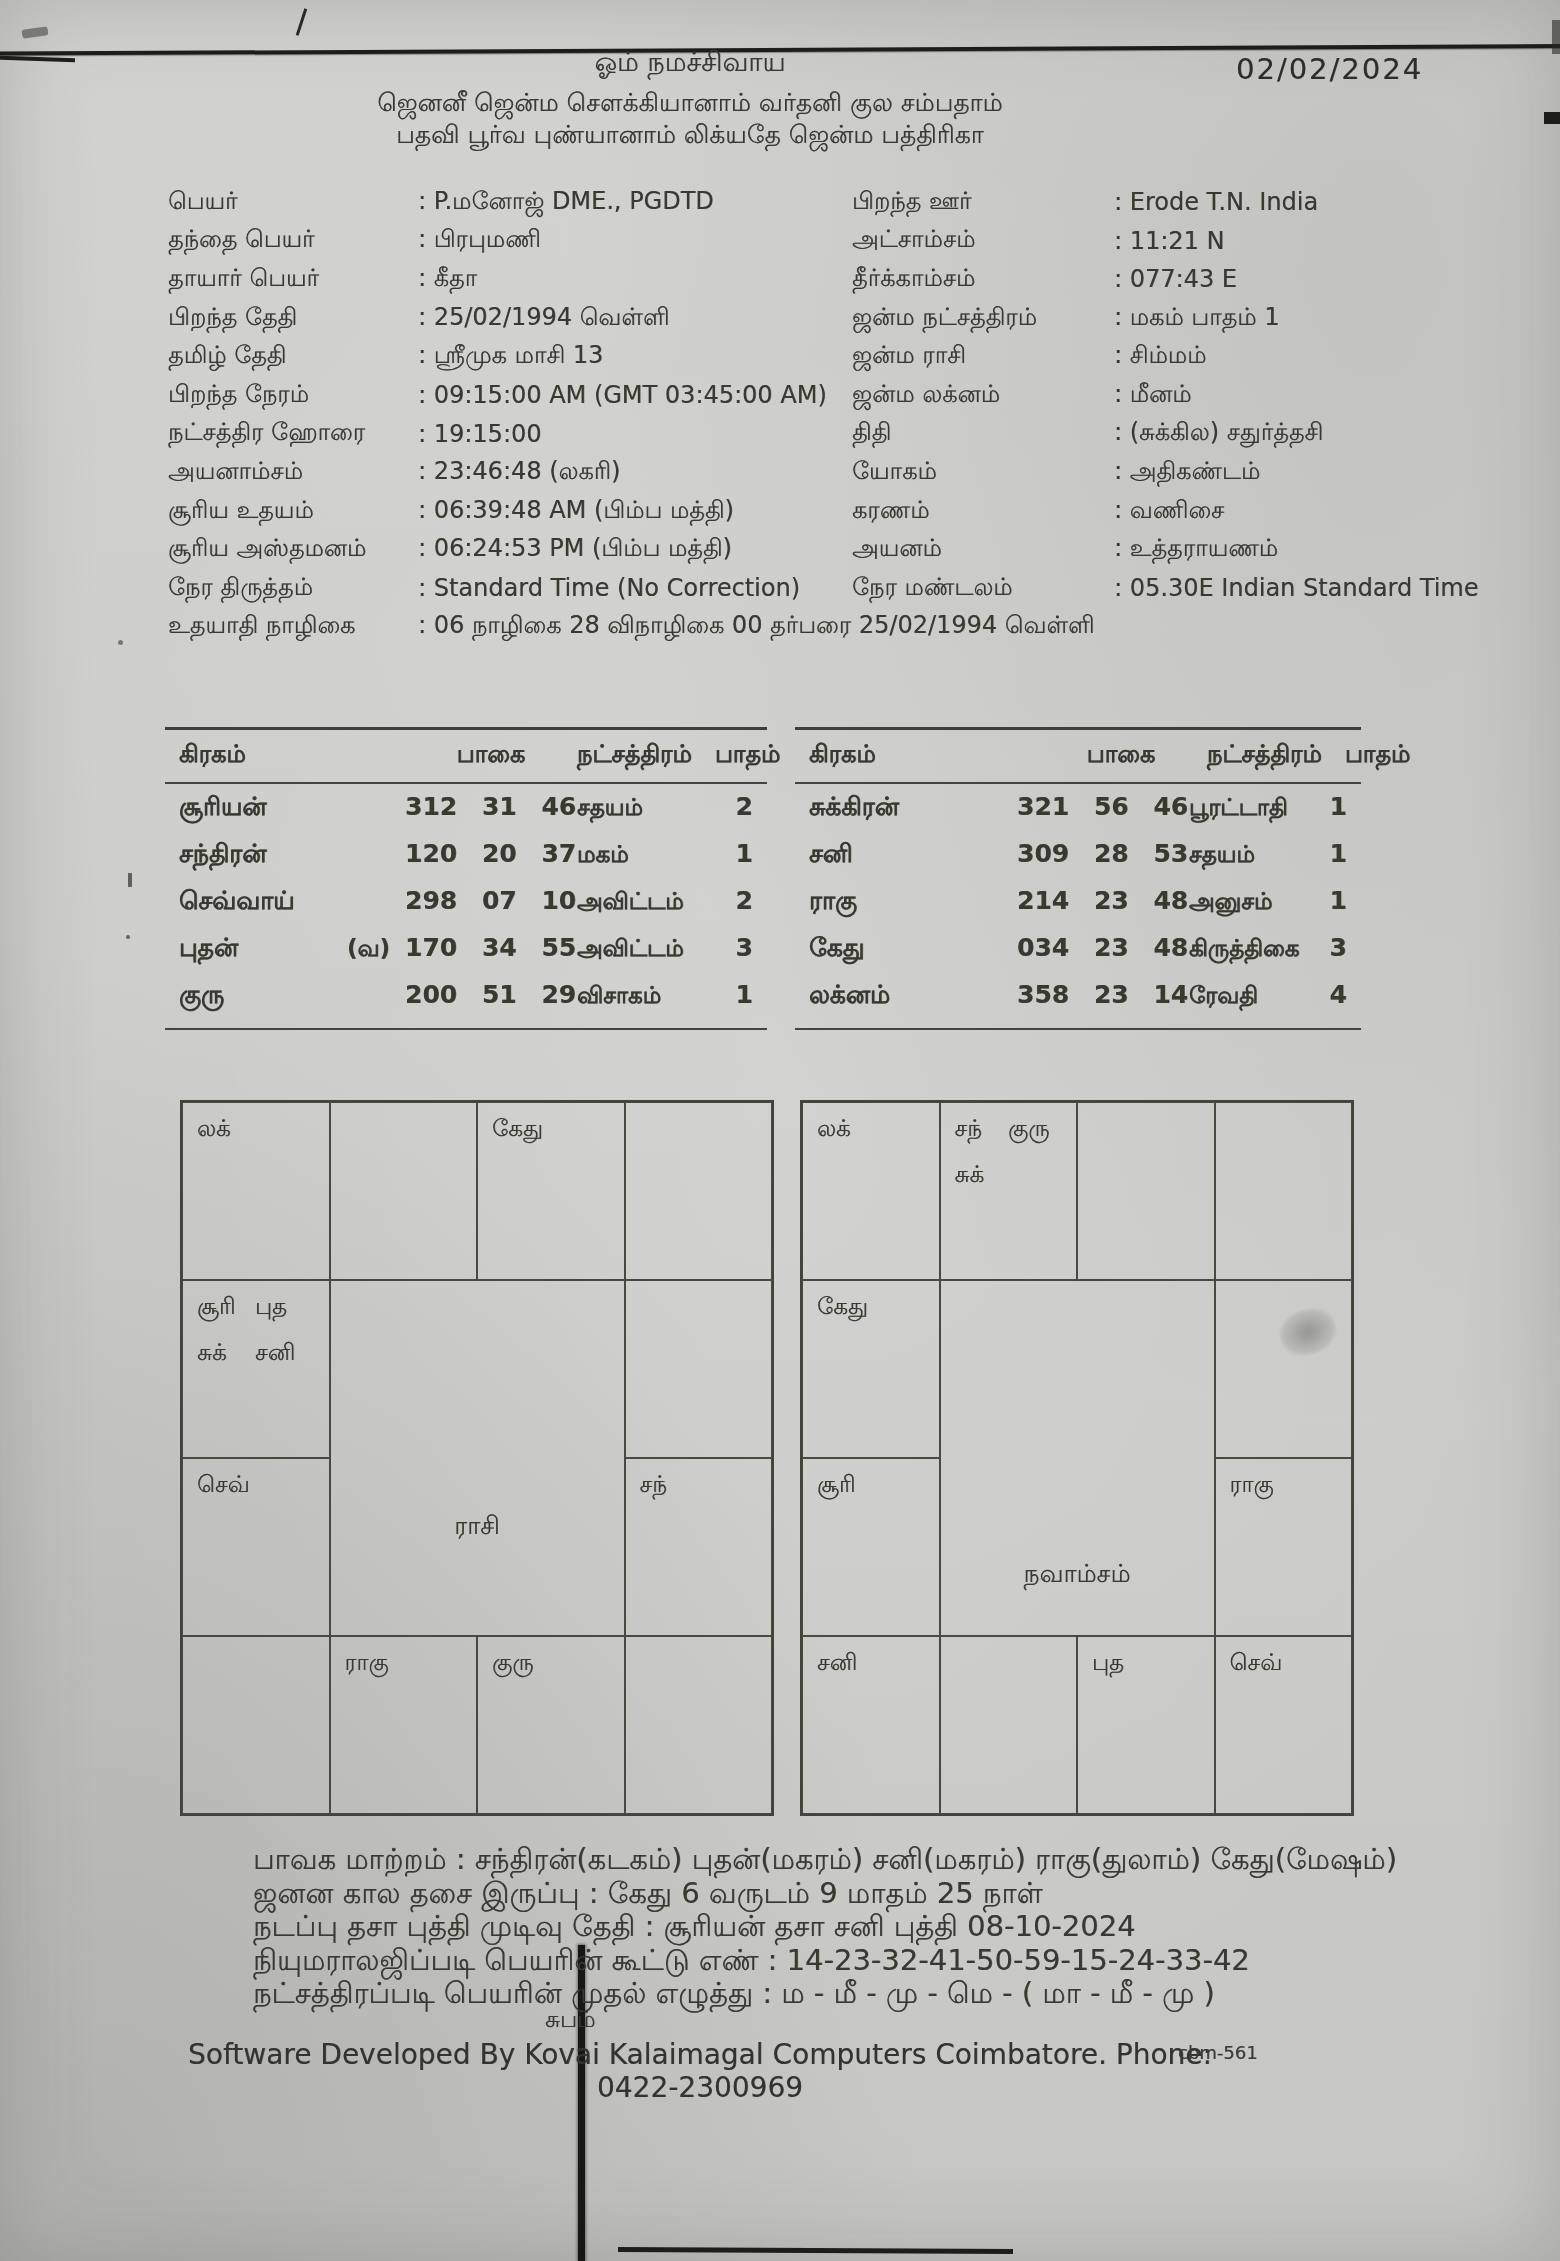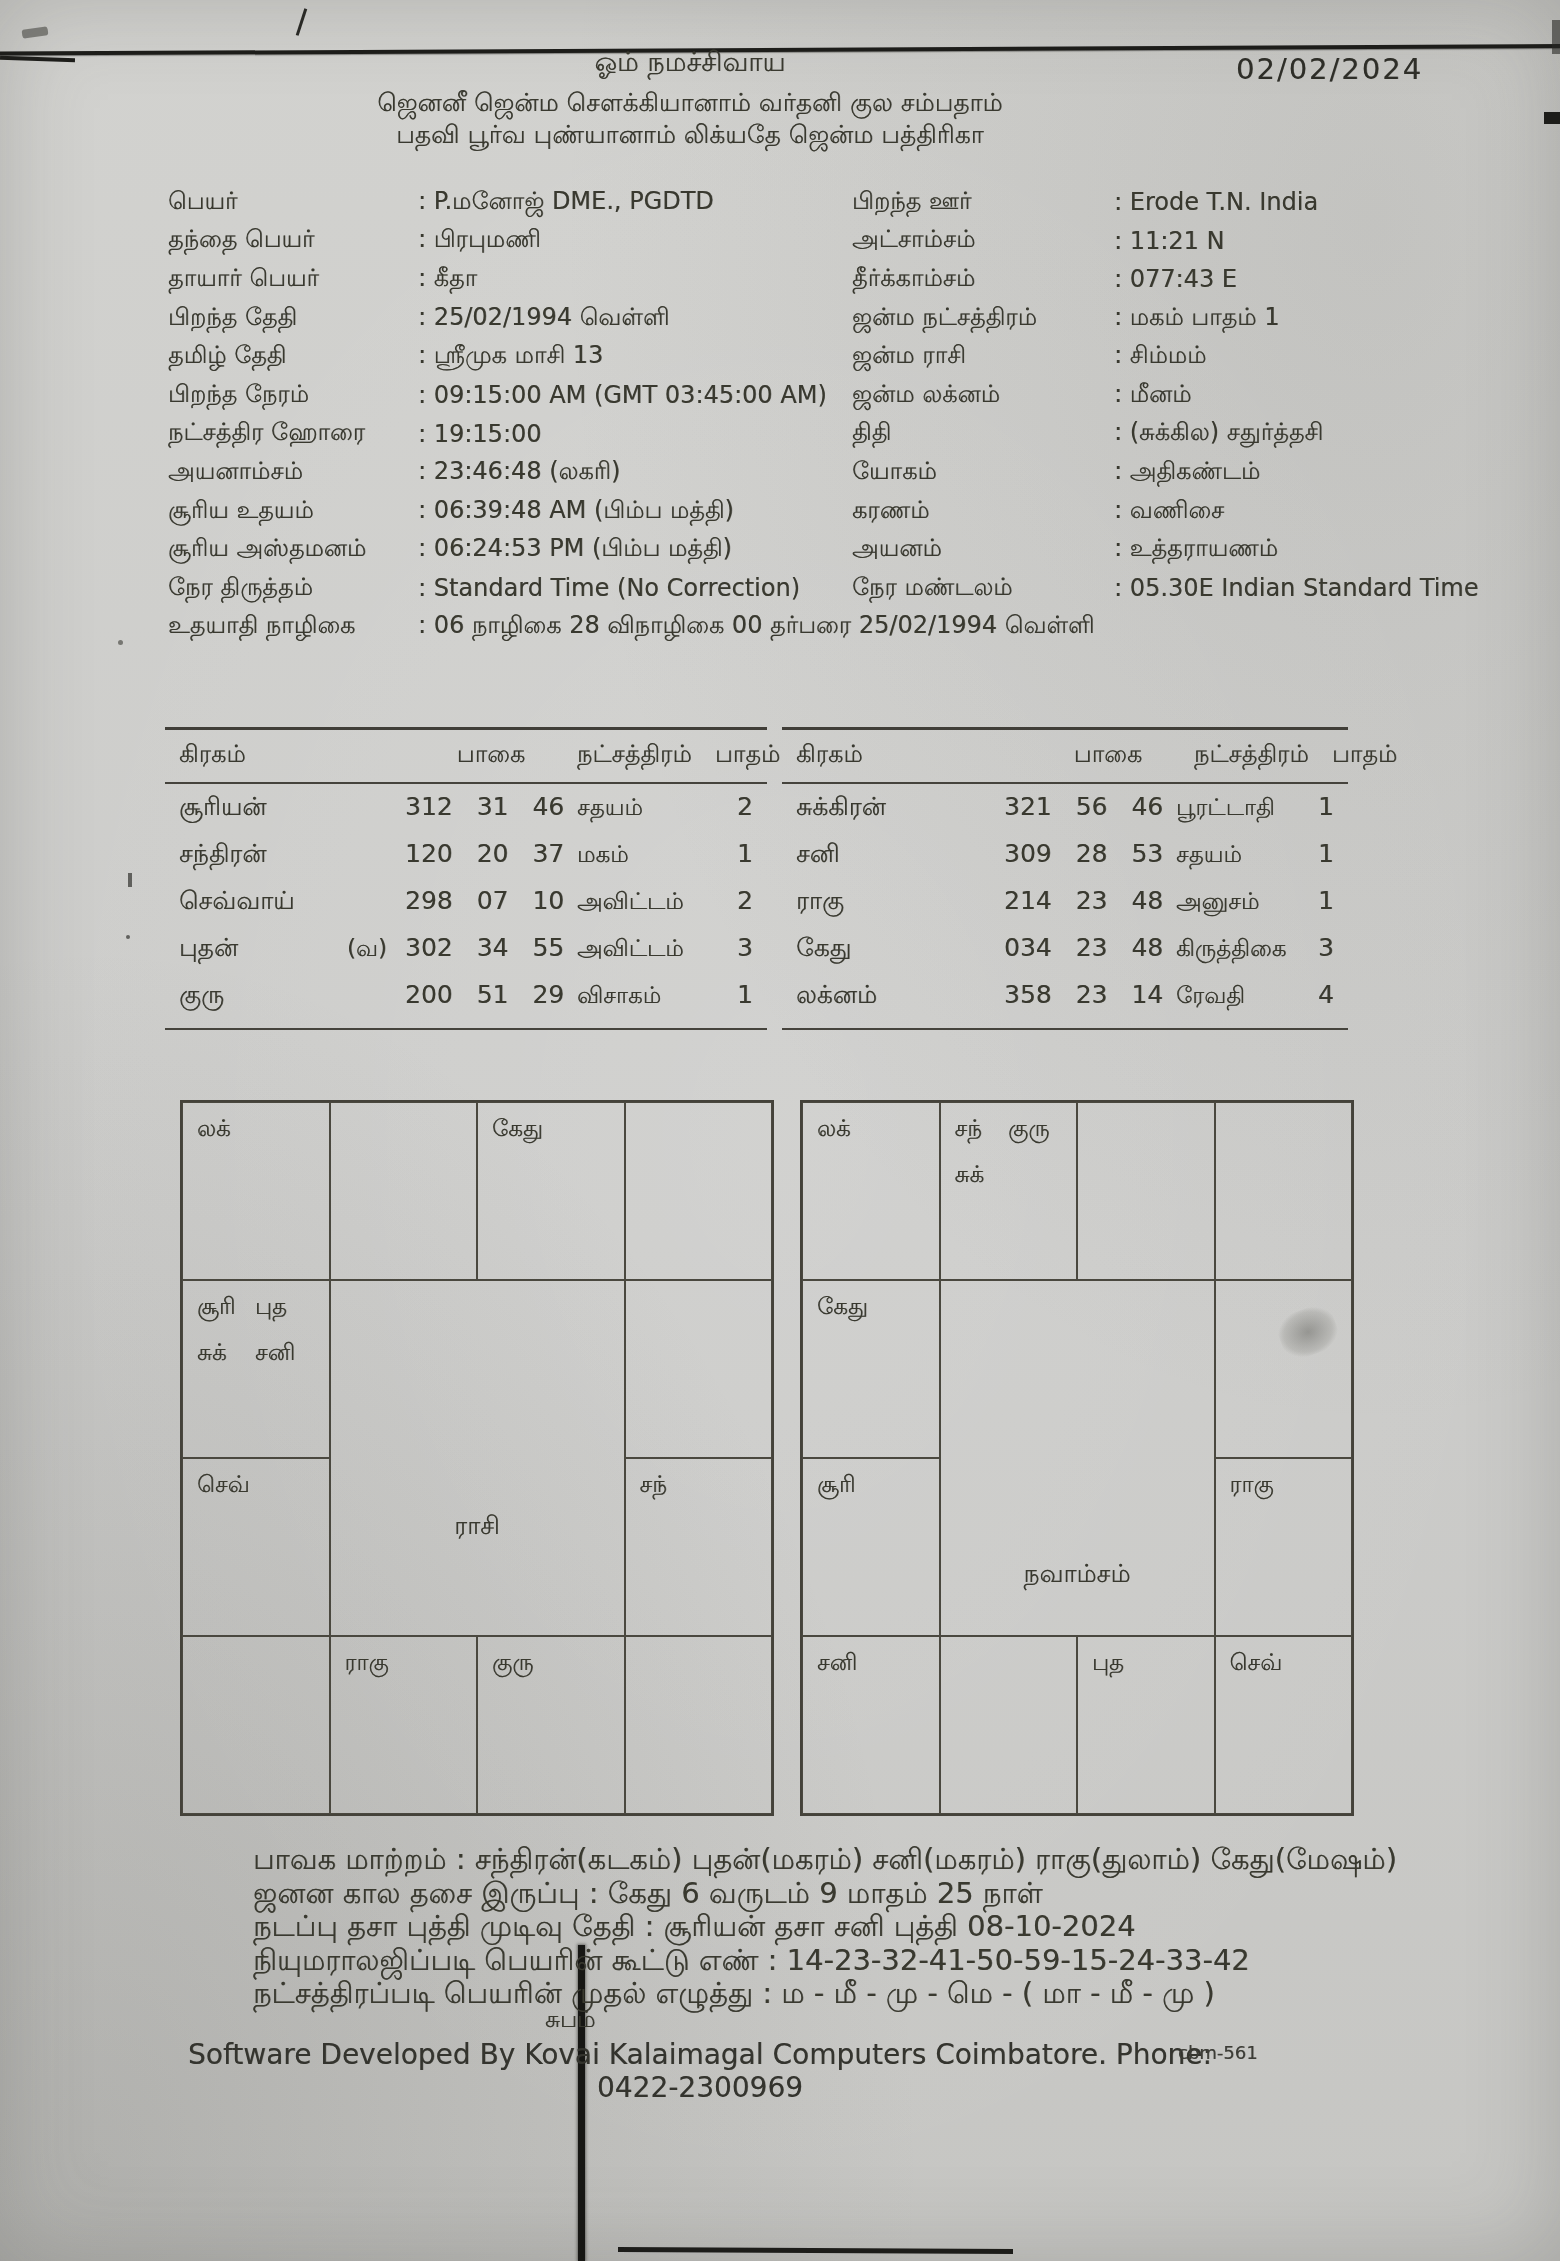--- a/index.html
+++ b/index.html
@@ -24,21 +24,21 @@
   
   .details{position:absolute;top:183px;left:168px;width:1270px;}
   .drow{display:flex;height:38.6px;align-items:center;font-size:24px;}
   .drow .ll{width:250px;flex:none;}
   .drow .lv{width:434px;flex:none;white-space:nowrap;}
   .drow .lv.wide{width:auto;flex:1;}
   .drow .rl{width:262px;flex:none;}
   .drow .rv{flex:1;white-space:nowrap;}
   
   .ptitle{position:absolute;top:676px;left:120px;width:1140px;text-align:center;font-size:24px;}
-  .ptables{position:absolute;top:727px;left:165px;display:flex;gap:15px;}
+  .ptables{position:absolute;top:727px;left:165px;display:flex;gap:28px;font-weight:bold;}
   .ptab{border-top:3px solid #403e38;border-bottom:2px solid #45433c;padding-bottom:9px;}
   .ptab.tleft{width:602px;}
   .ptab.tright{width:566px;}
   .phead{display:flex;font-size:24px;padding:10px 0 11px;border-bottom:2px solid #45433c;}
   .phead .h1{width:226px;padding-left:14px;flex:none;}
   .phead .h2{width:172px;text-align:center;flex:none;}
   .phead .h3{width:138px;flex:none;}
   .phead .h4{flex:1;text-align:right;padding-right:6px;}
   .prow{display:flex;font-size:25px;padding:7.5px 0;align-items:baseline;}
   .c-pl{width:168px;padding-left:14px;flex:none;}
@@ -203,21 +203,21 @@
       <div class="prow">
           <span class="c-pl">செவ்வாய்</span>
           <span class="c-fl"></span>
           <span class="c-dg">298 07 10</span>
           <span class="c-nk">அவிட்டம்</span>
           <span class="c-pd">2</span>
         </div>
       <div class="prow">
           <span class="c-pl">புதன்</span>
           <span class="c-fl">(வ)</span>
-          <span class="c-dg">302 34 55</span>
+          <span class="c-dg">170 34 55</span>
           <span class="c-nk">அவிட்டம்</span>
           <span class="c-pd">3</span>
         </div>
       <div class="prow">
           <span class="c-pl">குரு</span>
           <span class="c-fl"></span>
           <span class="c-dg">200 51 29</span>
           <span class="c-nk">விசாகம்</span>
           <span class="c-pd">1</span>
         </div>

